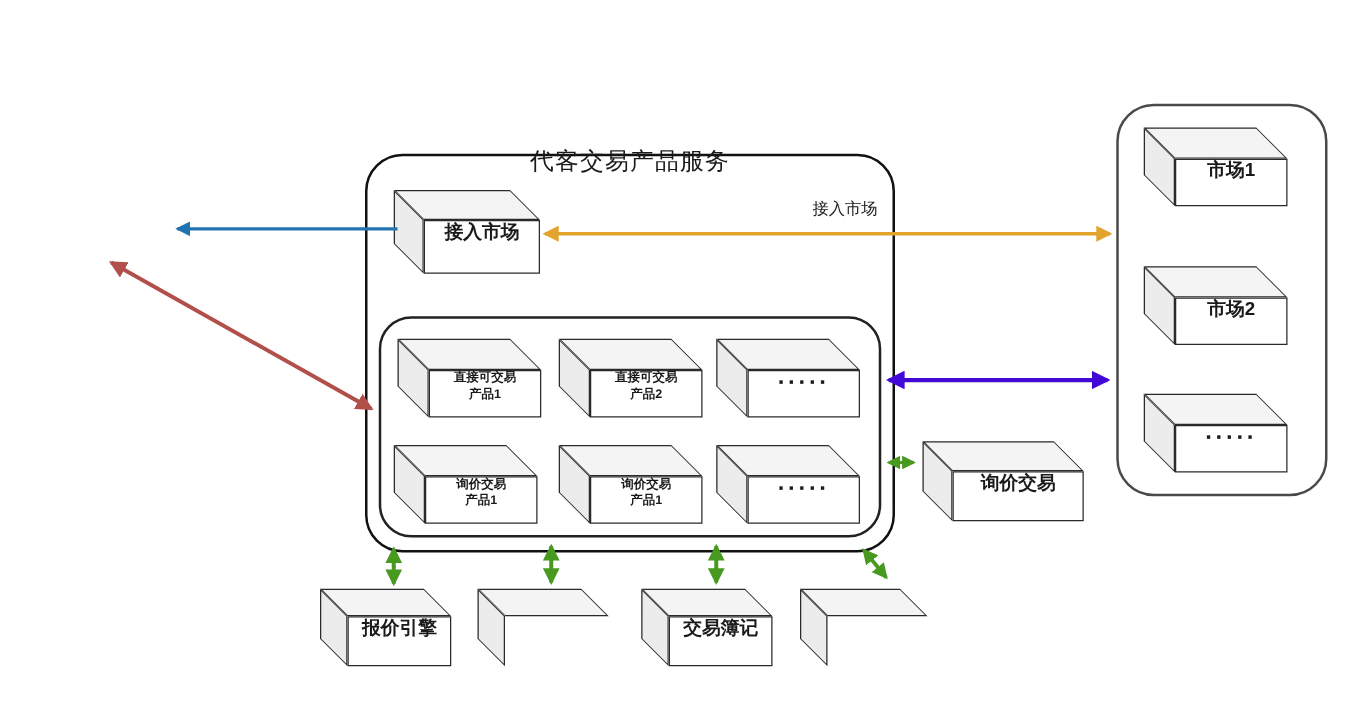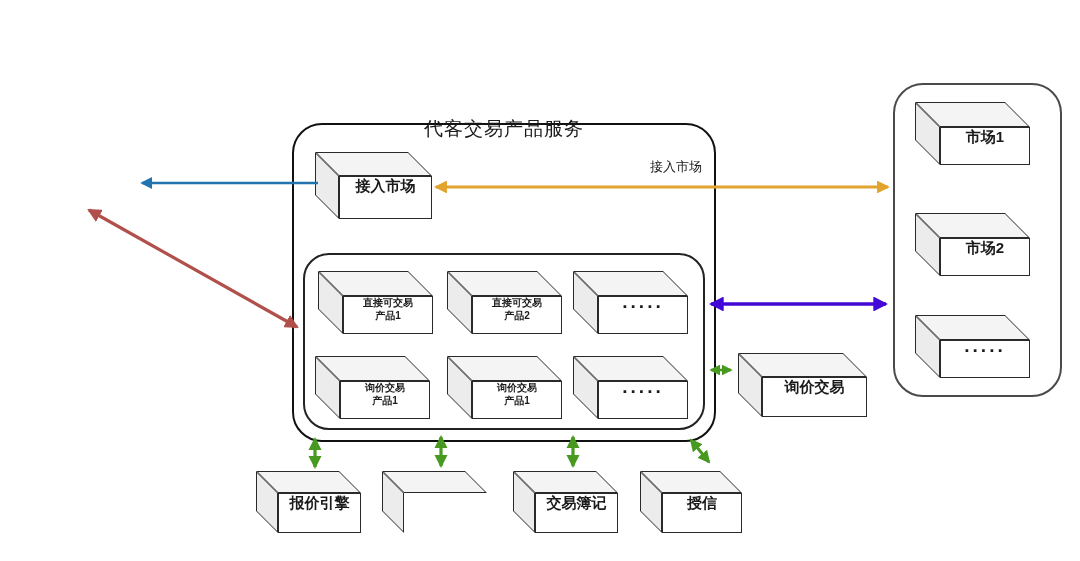--- a/index.html
+++ b/index.html
@@ -120,23 +120,20 @@
   <div class="b3d" style="left:513px;top:471px;--d:22px;--w:83px;--h:40px;">
     <i class="f topf"></i>
     <i class="f sidef"></i>
     <b class="f front">
         <span>交易簿记</span>
       </b>
   </div>
   <div class="b3d" style="left:640px;top:471px;--d:22px;--w:80px;--h:40px;">
     <i class="f topf"></i>
     <i class="f sidef"></i>
-    <b class="f front">
-        <span>授信</span>
-      </b>
   </div>
 
   <div class="b3d" style="left:915px;top:102px;--d:25px;--w:90px;--h:38px;">
     <i class="f topf"></i>
     <i class="f sidef"></i>
     <b class="f front">
         <span>市场1</span>
       </b>
   </div>
   <div class="b3d" style="left:915px;top:213px;--d:25px;--w:90px;--h:38px;">

